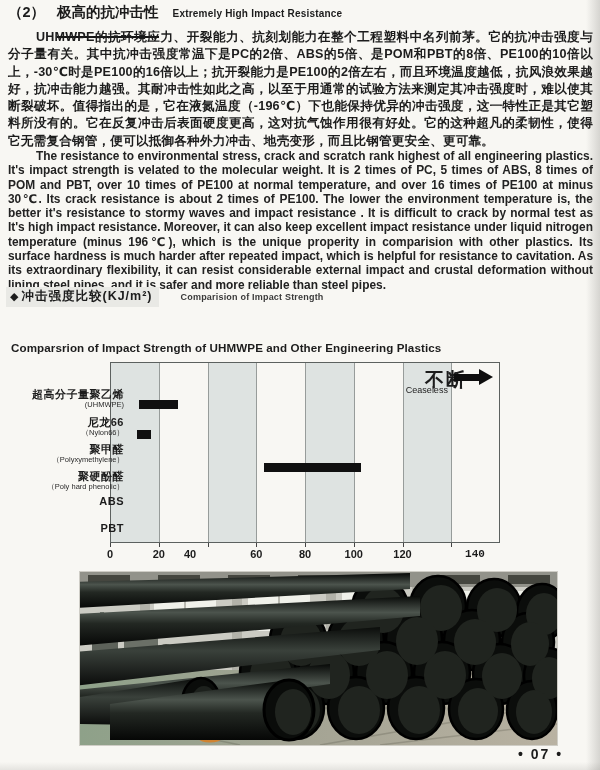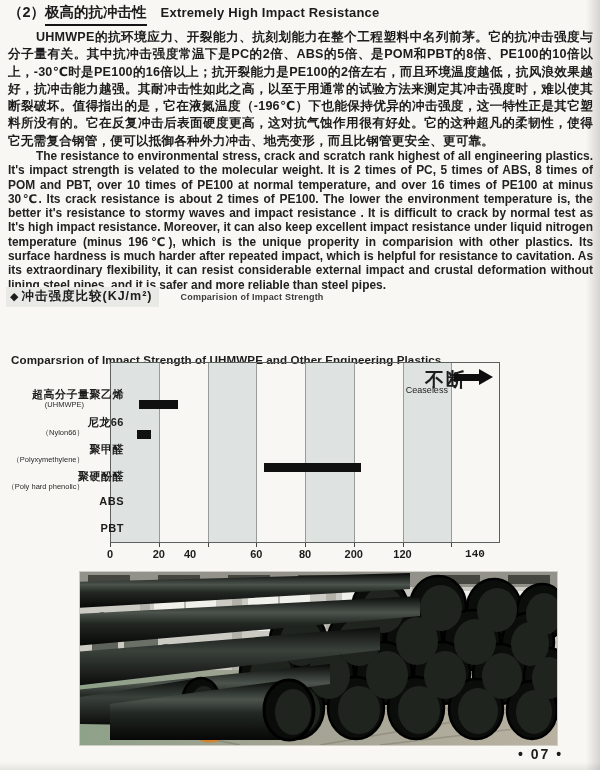--- a/index.html
+++ b/index.html
@@ -9,51 +9,51 @@
     font-family:"Liberation Sans","DejaVu Sans",sans-serif;
     color:#1c1c1c;
   }
   .edge-shade-right{position:absolute;top:0;right:0;bottom:0;width:14px;
     background:linear-gradient(to right, rgba(0,0,0,0), rgba(90,88,84,0.22));}
   .edge-shade-bottom{position:absolute;left:0;right:0;bottom:0;height:8px;
     background:linear-gradient(to bottom, rgba(0,0,0,0), rgba(90,88,84,0.12));}
 
   
   .heading{position:absolute;left:8px;top:3px;font-size:14.5px;font-weight:bold;white-space:nowrap;}
-  .heading .zh-underline{border-bottom:2px solid #151515;padding-bottom:4px;}
-  .heading-en{display:inline-block;margin-left:14px;font-size:13px;font-weight:bold;letter-spacing:.2px;}
+  .heading .zh-underline{border-bottom:2px solid #151515;padding-bottom:16px;margin-left:12px;}
+  .heading-en{display:inline-block;margin-left:14px;font-size:10px;font-weight:bold;letter-spacing:.2px;}
 
   
   .para-zh{position:absolute;left:8px;top:29px;width:585px;
     font-size:12.6px;line-height:17.3px;text-align:justify;text-justify:inter-ideograph;
     font-weight:bold; letter-spacing:.2px;}
   .para-zh::first-line{}
   .para-en{position:absolute;left:8px;top:149px;width:585px;
     font-size:11.9px;line-height:14.3px;text-align:justify;font-weight:bold;color:#222;}
   .indent{display:inline-block;width:28px;}
 
   
   .section-row{position:absolute;left:6px;top:286px;height:16px;white-space:nowrap;}
   .section-chip{display:inline-block;background:#e9e9e5;padding:1px 6px 2px 4px;
     font-size:12.5px;font-weight:bold;letter-spacing:1px;}
   .section-diamond{font-size:11px;margin-right:2px;}
   .section-en{display:inline-block;margin-left:22px;font-size:9px;color:#3a3a3a;font-weight:bold;letter-spacing:.2px;}
 
   .chart-title-zh{position:absolute;left:11px;top:308px;font-size:21px;font-weight:bold;letter-spacing:1px;white-space:nowrap;}
-  .chart-title-en{position:absolute;left:11px;top:353px;font-size:11.6px;font-weight:bold;letter-spacing:.1px;white-space:nowrap;}
+  .chart-title-en{position:absolute;left:11px;top:341px;font-size:11.6px;font-weight:bold;letter-spacing:.1px;white-space:nowrap;}
 
   
   #impact-chart{position:absolute;left:0;top:355px;width:600px;height:215px;}
   #impact-chart .band{position:absolute;background:#dee3e1;}
   #impact-chart .gridline{position:absolute;width:1px;background:#979c9a;}
   #impact-chart .plotbox{position:absolute;border:1px solid #5c615f;box-sizing:border-box;}
   #impact-chart .cat-label{position:absolute;left:0;width:104px;text-align:right;
     font-size:11px;font-weight:bold;letter-spacing:.5px;white-space:nowrap;margin-left:20px;}
-  #impact-chart .cat-sublabel{position:absolute;left:0;width:84px;text-align:right;
-    font-size:7.5px;color:#2a2a2a;white-space:nowrap;}
+  #impact-chart .cat-sublabel{position:absolute;left:0;width:92px;text-align:right;
+    font-size:7.5px;color:#2a2a2a;white-space:nowrap;padding-left:32px;}
   #impact-chart .bar{position:absolute;height:9px;background:#101010;}
   #impact-chart .tick-label{position:absolute;width:30px;text-align:center;
     font-size:11px;font-weight:bold;}
   #impact-chart .tick-mark{position:absolute;width:1px;height:4px;background:#444;}
   #impact-chart .ann-zh{position:absolute;width:80px;text-align:right;font-size:19px;font-weight:bold;letter-spacing:2px;}
   #impact-chart .ann-en{position:absolute;width:80px;text-align:center;font-size:9px;color:#222;}
   #impact-chart .arrow{position:absolute;display:flex;align-items:center;}
   #impact-chart .arrow-shaft{width:25px;height:7px;background:#0e0e0e;}
   #impact-chart .arrow-head{width:0;height:0;border-top:8px solid transparent;
     border-bottom:8px solid transparent;border-left:14px solid #0e0e0e;}
@@ -114,21 +114,21 @@
       <div class="tick-label" style="left: 95px; top: 193px;">0</div>
       <div class="tick-mark" style="left: 158.75px; top: 188px;"></div>
       <div class="tick-label" style="left: 143.75px; top: 193px;">20</div>
       <div class="tick-mark" style="left: 207.5px; top: 188px;"></div>
       <div class="tick-label" style="left: 175px; top: 193px;">40</div>
       <div class="tick-mark" style="left: 256.25px; top: 188px;"></div>
       <div class="tick-label" style="left: 241.25px; top: 193px;">60</div>
       <div class="tick-mark" style="left: 305px; top: 188px;"></div>
       <div class="tick-label" style="left: 290px; top: 193px;">80</div>
       <div class="tick-mark" style="left: 353.75px; top: 188px;"></div>
-      <div class="tick-label" style="left: 338.75px; top: 193px;">200</div>
+      <div class="tick-label" style="left: 338.75px; top: 193px;">100</div>
       <div class="tick-mark" style="left: 402.5px; top: 188px;"></div>
       <div class="tick-label" style="left: 387.5px; top: 193px;">120</div>
       <div class="tick-mark" style="left: 451.25px; top: 188px;"></div>
       <div class="tick-label" style="left: 460px; top: 193px; font-family: Liberation Mono, monospace;">140</div>
       <div class="ann-zh" style="left: 386.875px; top: 12px;">不断</div>
       <div class="ann-en" style="left: 386.875px; top: 30px;">Ceaseless</div>
       <div class="arrow" style="left: 453.688px; top: 14px;">
         <div class="arrow-shaft"></div>
         <div class="arrow-head"></div>
       </div>

